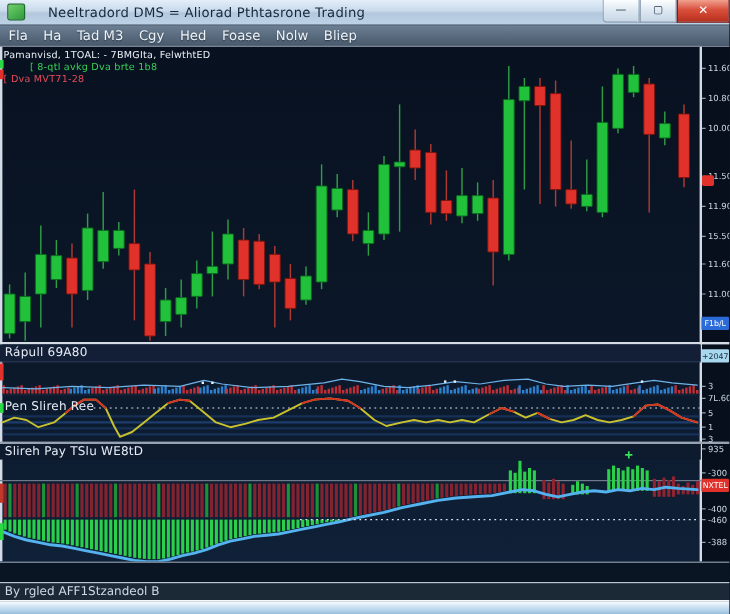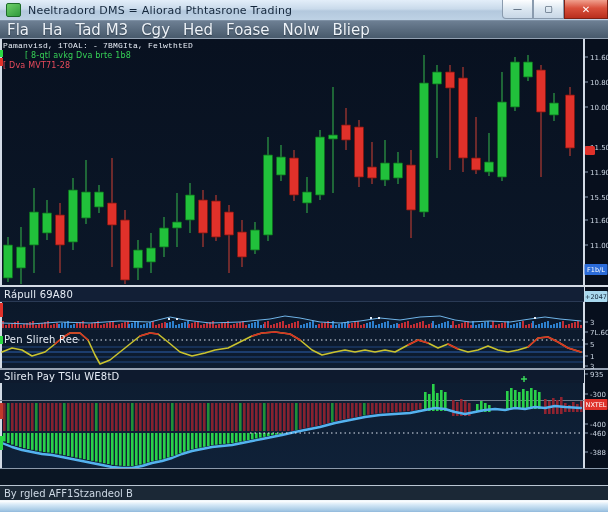--- a/index.html
+++ b/index.html
@@ -2,48 +2,48 @@
 <html><head>
 <meta charset="utf-8">
 <style>
   html,body{margin:0;padding:0;}
   body{width:608px;height:512px;position:relative;overflow:hidden;background:#0a1424;
        font-family:"DejaVu Sans","Liberation Sans",sans-serif;}
   .abs{position:absolute;}
   
   #titlebar{left:0;top:0;width:608px;height:20px;
     background:linear-gradient(180deg,#e3eef9 0%,#c9daeb 45%,#b3c8dd 55%,#bed2e5 100%);
-    border-bottom:1px solid #7d8fa3;display:flex;align-items:center;}
+    border-bottom:1px solid #7d8fa3;display:flex;align-items:center;gap:12px;}
   #app-icon{width:13px;height:12px;margin-left:6px;border-radius:2px;
     background:linear-gradient(145deg,#6fd06a,#2f9a3c);border:1px solid #1d6b2a;}
   #title-text{margin-left:7px;font-size:11px;color:#14273c;letter-spacing:.2px;}
   #win-buttons{position:absolute;right:0;top:0;height:18px;display:flex;}
   .winbtn{width:29px;height:18px;display:flex;align-items:center;justify-content:center;
     background:linear-gradient(180deg,#fdfeff,#dce7f1 50%,#c8d7e6);border:1px solid #8a9bae;
     border-top:none;color:#22364c;font-size:9px;}
   .winbtn.first{border-bottom-left-radius:4px;}
   #close-btn{width:42px;background:linear-gradient(180deg,#f0a08e,#d9503c 45%,#b92f1d);
     color:#fff;border-bottom-right-radius:0;border-color:#7e2014;font-size:10px;font-weight:bold;}
   
   #menubar{left:0;top:21px;width:608px;height:17px;
     background:linear-gradient(180deg,#6d7f93 0%,#5a6c7f 50%,#485a6c 100%);
     display:flex;align-items:center;gap:13px;padding-left:7px;box-sizing:border-box;}
-  .menu-item{font-size:15px;color:#eef3f9;text-shadow:0 1px 1px #2a3846;}
+  .menu-item{font-size:11px;color:#eef3f9;text-shadow:0 1px 1px #2a3846;}
   
   #plot-bg{left:0;top:38px;width:585px;height:430px;
     background:linear-gradient(180deg,#081120 0%,#0b1728 55%,#0f2138 100%);
     border-top:1px solid #93a1b2;}
   #axis-bg{left:585px;top:38px;width:23px;height:430px;background:#070f1d;border-top:1px solid #93a1b2;}
   .vline{width:2px;background:#d3dbe6;}
   .sep{left:0;width:608px;}
   #row2-label-bg{left:0;top:287px;width:584px;height:14px;background:#121f36;}
   #row4-label-bg{left:0;top:370px;width:584px;height:13px;background:#0e1a2e;}
   
   .ovl{font-size:8px;letter-spacing:.2px;}
-  #ovl1{left:3px;top:41px;color:#e9eff8;font-family:Liberation Mono, monospace;}
+  #ovl1{left:3px;top:41px;color:#e9eff8;}
   #ovl2{left:3px;top:51px;color:#37d257;margin-left:22px;}
   #ovl3{left:3px;top:61px;color:#e84b5c;text-align:right;}
   .panel-label{font-size:10px;font-weight:normal;color:#e6ecf5;letter-spacing:.2px;}
   #p2label{left:4px;top:289px;}
   #p3label{left:4px;top:334px;}
   #p4label{left:4px;top:371px;}
   
   #timebar{left:0;top:468px;width:608px;height:17px;background:#0a1523;border-top:1px solid #8c9aac;}
   #statusbar{left:0;top:485px;width:608px;height:15px;background:#1b2836;
     border-top:1px solid #b9c5d2;display:flex;align-items:center;}

